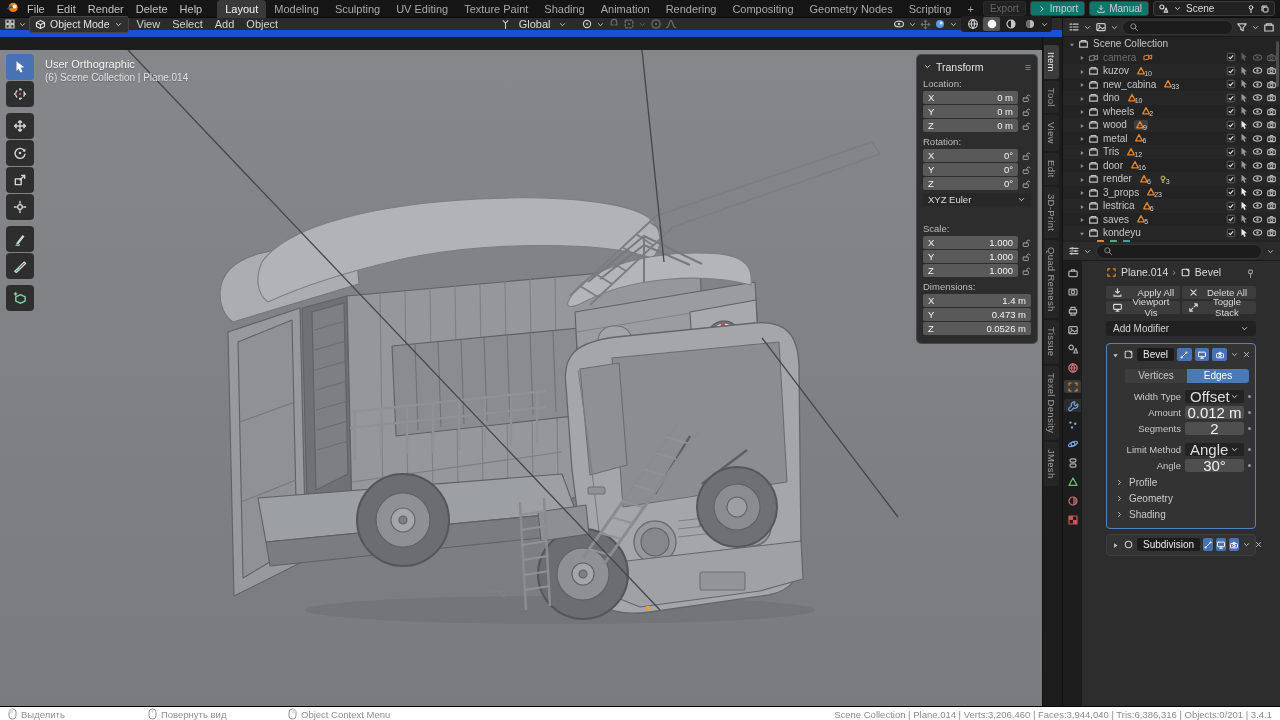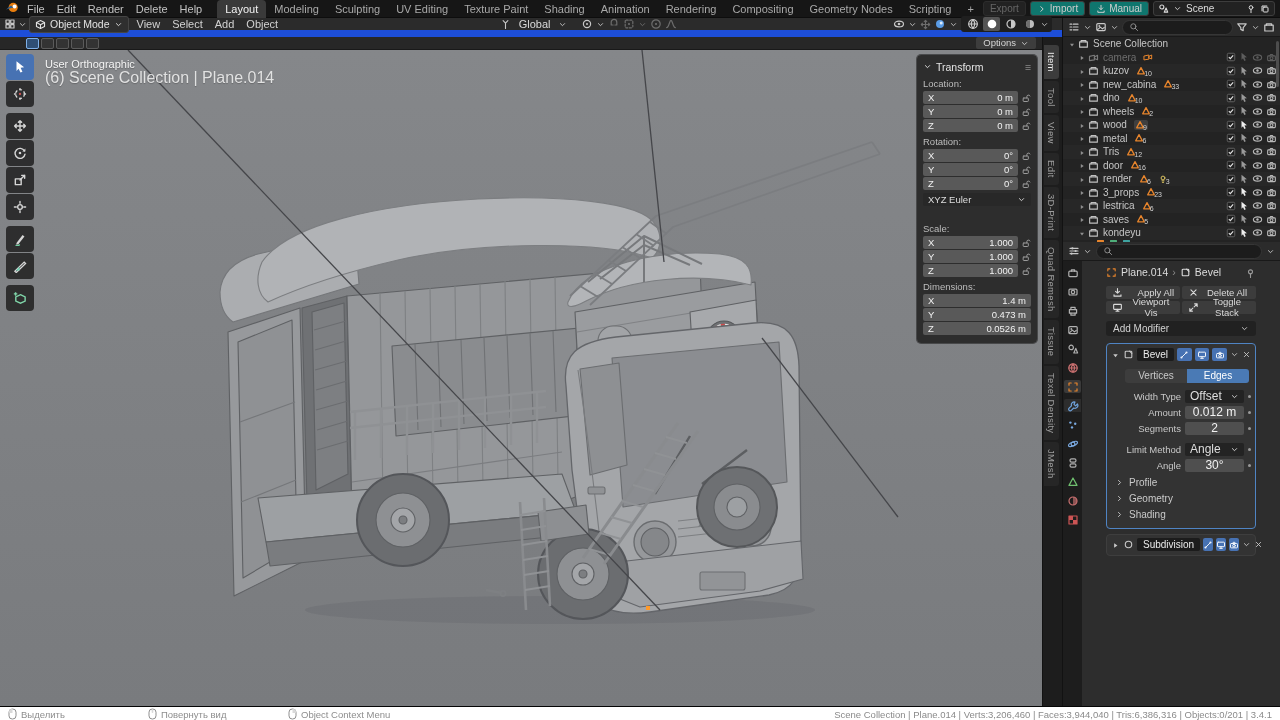--- a/index.html
+++ b/index.html
@@ -30,21 +30,21 @@
   .shade-btn.active{background:#545454}
   .dim-ic{color:#6d6d6d}
   
   #tool-settings{left:0;top:37px;width:1042px;height:13px;background:#272727;border-bottom:1px solid #191919;display:flex;align-items:center;gap:3px;padding:0 6px 0 26px;box-sizing:border-box}
   .sm-icon{width:13px;height:11px;border:1px solid #5a5a5a;border-radius:2px;box-sizing:border-box;background:#333}
   .sm-icon.active{border-color:#7fb0e8;background:#2f4f75}
   #options-btn{margin-left:auto;background:#3d3d3d;border-radius:2px;height:12px;line-height:12px;font-size:9.5px;padding:0 7px;color:#d5d5d5;display:flex;gap:4px;align-items:center}
   
   #viewport{left:0;top:50px;width:1042px;height:656px;background:linear-gradient(#85878a,#797b7e);overflow:hidden}
   #vp-text{position:absolute;left:45px;top:7px;color:#f5f5f5;font-size:11px;line-height:14px;text-shadow:0 1px 1px rgba(40,40,40,.35)}
-  #vp-text .sub{font-size:16px;color:#ececec;opacity:.9}
+  #vp-text .sub{font-size:10px;color:#ececec;opacity:.9}
   #toolbar{position:absolute;left:6px;top:4px;display:flex;flex-direction:column}
   .tool-btn{width:28px;height:26px;background:rgba(40,40,40,.93);display:flex;align-items:center;justify-content:center;border-radius:4px;margin-bottom:1px;color:#d6d6d6}
   .tool-btn.active{background:#4772b3;color:#fff}
   .tgap{margin-top:5px}
   
   #npanel{position:absolute;left:917px;top:5px;width:120px;background:rgba(42,42,42,.96);border-radius:4px;padding:4px 6px 7px;box-sizing:border-box;box-shadow:0 0 0 1px rgba(15,15,15,.5)}
   #npanel .head{display:flex;align-items:center;gap:4px;color:#e4e4e4;font-size:10.5px;height:15px}
   #npanel .head .grip{margin-left:auto;color:#8a8a8a}
   .np-sec{color:#bdbdbd;font-size:9.5px;margin:4px 0 2px}
   .np-row{display:flex;align-items:center;gap:3px;margin-bottom:1px}
@@ -88,21 +88,21 @@
   .mod-panel.plain{border-color:#3e3e3e;padding:2px 4px}
   .mod-head{display:flex;align-items:center;gap:3px;height:16px}
   .mod-name{flex:1;background:#1c1c1c;border-radius:2px;height:13px;line-height:13px;padding:0 6px;font-size:10px;color:#eaeaea}
   .mod-toggle{width:16px;height:13px;background:#4772b3;border-radius:2px;display:flex;align-items:center;justify-content:center;color:#eef3fa}
   .seg{display:flex;height:14px;border-radius:3px;overflow:hidden;margin:6px 2px 7px 14px}
   .seg-btn{flex:1;text-align:center;line-height:14px;font-size:10px;background:#3d3d3d;color:#c9c9c9}
   .seg-btn.active{background:#4a7ab5;color:#fff}
   .pf-row{display:flex;align-items:center;gap:4px;margin-bottom:3px}
   .pf-row.gap{margin-top:8px}
   .pf-label{width:70px;text-align:right;font-size:9.5px;color:#c8c8c8;flex:none}
-  .pf-widget{flex:1;height:13px;border-radius:2px;display:flex;align-items:center;font-size:12px}
+  .pf-widget{flex:1;height:13px;border-radius:2px;display:flex;align-items:center;font-size:15px}
   .pf-widget.dropdown{background:#232323;color:#dedede;padding:0 5px;justify-content:space-between}
   .pf-widget.number{background:#4f4f4f;color:#f2f2f2;justify-content:center}
   .adot{width:3px;height:3px;border-radius:50%;background:#9a9a9a;flex:none}
   .subpanel{display:flex;align-items:center;gap:5px;height:16px;font-size:10px;color:#cacaca;padding-left:4px}
   
   #statusbar{left:0;top:706px;width:1280px;height:22px;background:#ffffff;border-top:1px solid #050505;box-sizing:border-box;font-size:9.5px;color:#8d8d8d}
   .hint{position:absolute;top:1px;display:flex;align-items:center;gap:4px}
   #status-stats{position:absolute;right:8px;top:2px;color:#8a8a8a}
 </style>
 </head>
@@ -318,35 +318,20 @@
         <svg class="ic " width="9" height="9" viewBox="0 0 12 12" style="">
           <path class="s" d="M3.2 4.8 6 7.6 8.8 4.8"></path>
         </svg>
         <svg class="ic " width="12" height="12" viewBox="0 0 12 12" style="">
           <path class="s" d="M1.8 4.2h8.4v5.8H1.8z"></path>
           <path class="s" d="M3.4 4.2V2.8h5.2v1.4"></path>
         </svg>
       </span>
   </div>
 
-  <div id="tool-settings" class="abs">
-    <span id="select-modes" style="display:flex;gap:2px;align-items:center">
-        <span class="sm-icon active"></span>
-        <span class="sm-icon "></span>
-        <span class="sm-icon "></span>
-        <span class="sm-icon "></span>
-        <span class="sm-icon "></span>
-      </span>
-    <div id="options-btn">
-      <span>Options</span>
-      <svg class="ic " width="9" height="9" viewBox="0 0 12 12" style="">
-          <path class="s" d="M3.2 4.8 6 7.6 8.8 4.8"></path>
-        </svg>
-    </div>
-  </div>
 
   <div id="viewport" class="abs">
     <svg width="1042" height="656" viewBox="0 0 1042 656" style="position:absolute;left:0;top:0">
       <ellipse cx="560" cy="560" rx="255" ry="14" fill="rgba(70,72,75,0.14)"></ellipse>
       <g stroke="#5f6164" stroke-width="1.1" stroke-linejoin="round">
         <polygon points="228,282 300,258 306,510 234,546" fill="#97999c"></polygon>
         <polygon points="238,292 292,270 297,496 243,528" fill="#8f9194"></polygon>
         <path d="M240,372 295,352 M241,452 296,430" fill="none" stroke="#75777a"></path>
         <polygon points="302,258 347,246 352,470 308,492" fill="#6f7174"></polygon>
         <polygon points="312,262 344,253 348,424 316,440" fill="#7d7f82"></polygon>

